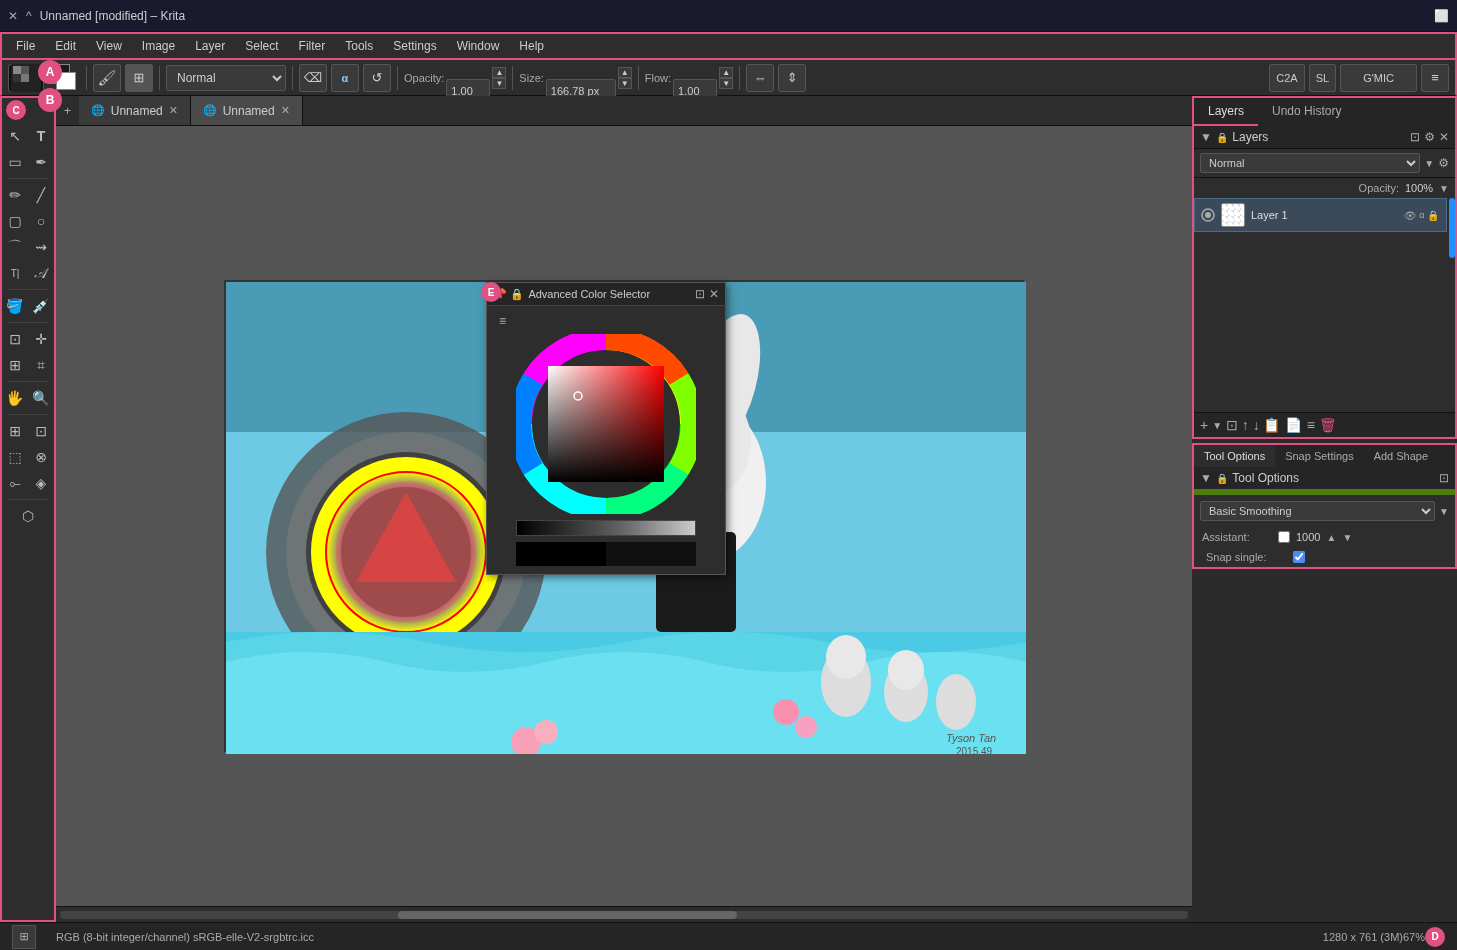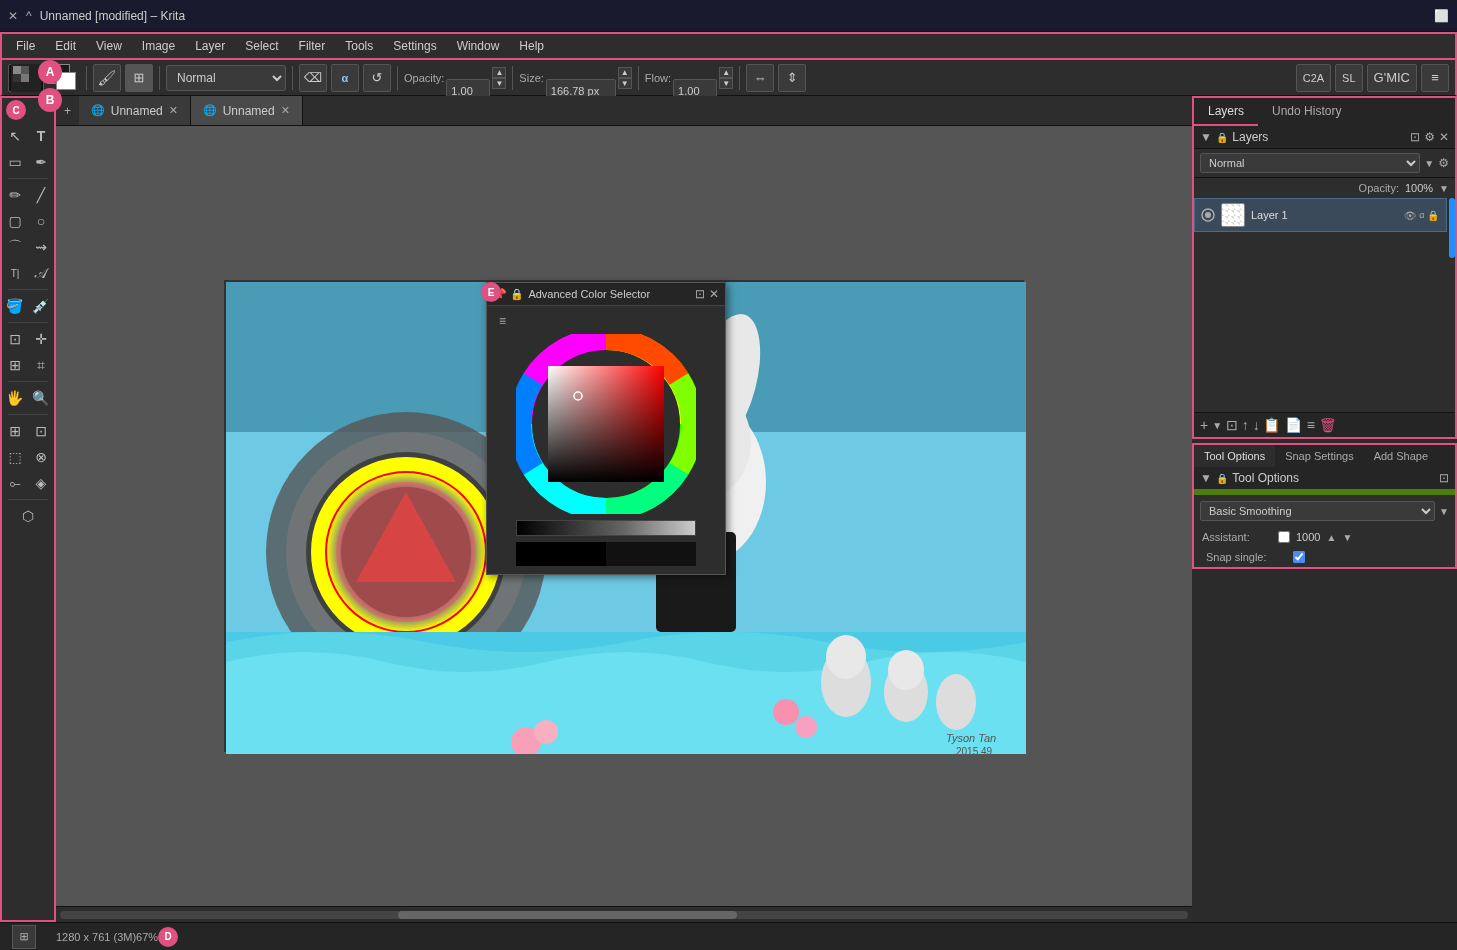--- a/index.html
+++ b/index.html
@@ -220,21 +220,21 @@
     </div>
   </div>
   <div class="separator"></div>
 
   <div class="tool-btn" title="Mirror Horizontal">⇔</div>
   <div class="tool-btn" title="Mirror Vertical">⇕</div>
 
   <div class="right-btns">
     <div class="tool-btn" style="width:auto; padding:0 6px; font-size:11px;">C2A</div>
     <div class="tool-btn" style="width:auto; padding:0 6px; font-size:11px;">SL</div>
-    <div class="tool-btn" style="width:auto; padding:0 6px; font-size:13px;">G'MIC</div>
+    <div class="tool-btn" style="width:auto; padding:0 22px; font-size:11px;">G'MIC</div>
     <div class="tool-btn" style="font-size:13px;">≡</div>
   </div>
 </div>
 
 <div class="annotation-label ann-a">A</div>
 
 <div class="annotation-label ann-b">B</div>
 
 <div id="main-layout">
 
@@ -598,19 +598,20 @@
           <span class="row-label">Snap single:</span>
           <input type="checkbox" checked="" style="accent-color: rgb(74, 138, 244);">
         </div>
       </div>
     </div>
   </div>
 </div>
 
 <div id="status-bar">
   <div style="width:24px; height:24px; background:#3a3a3a; border:1px solid #555; display:flex; align-items:center; justify-content:center; cursor:pointer; font-size:11px;">⊞</div>
+  <span class="status-left">RGB (8-bit integer/channel)  sRGB-elle-V2-srgbtrc.icc</span>
   <div class="status-right">
     <span>1280 x 761 (3M)</span>
     <span>67%</span>
 
     <div class="annotation-label" style="background:#e05080; position:relative; width:20px; height:20px; font-size:10px; display:flex; align-items:center; justify-content:center;">D</div>
   </div>
 </div>
 
 </body></html>

